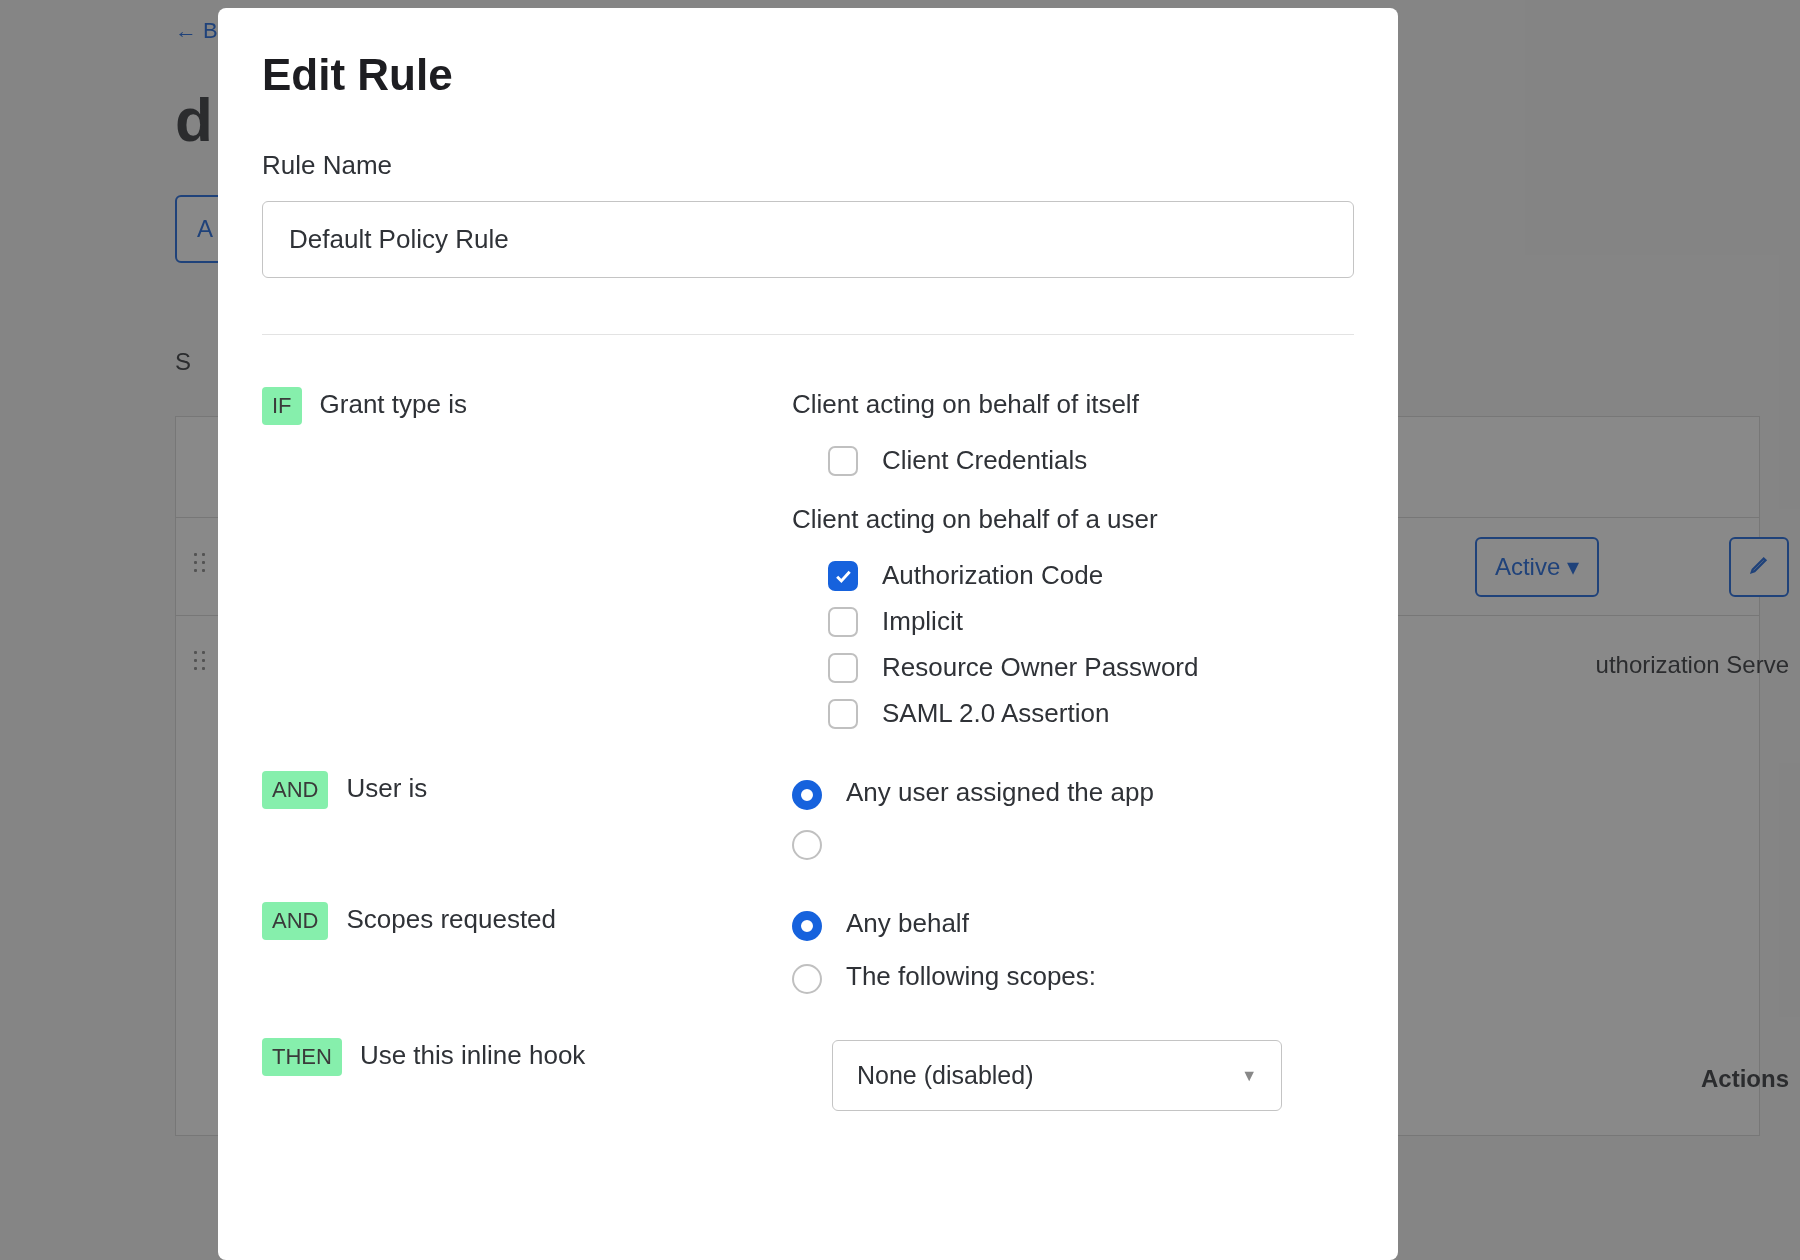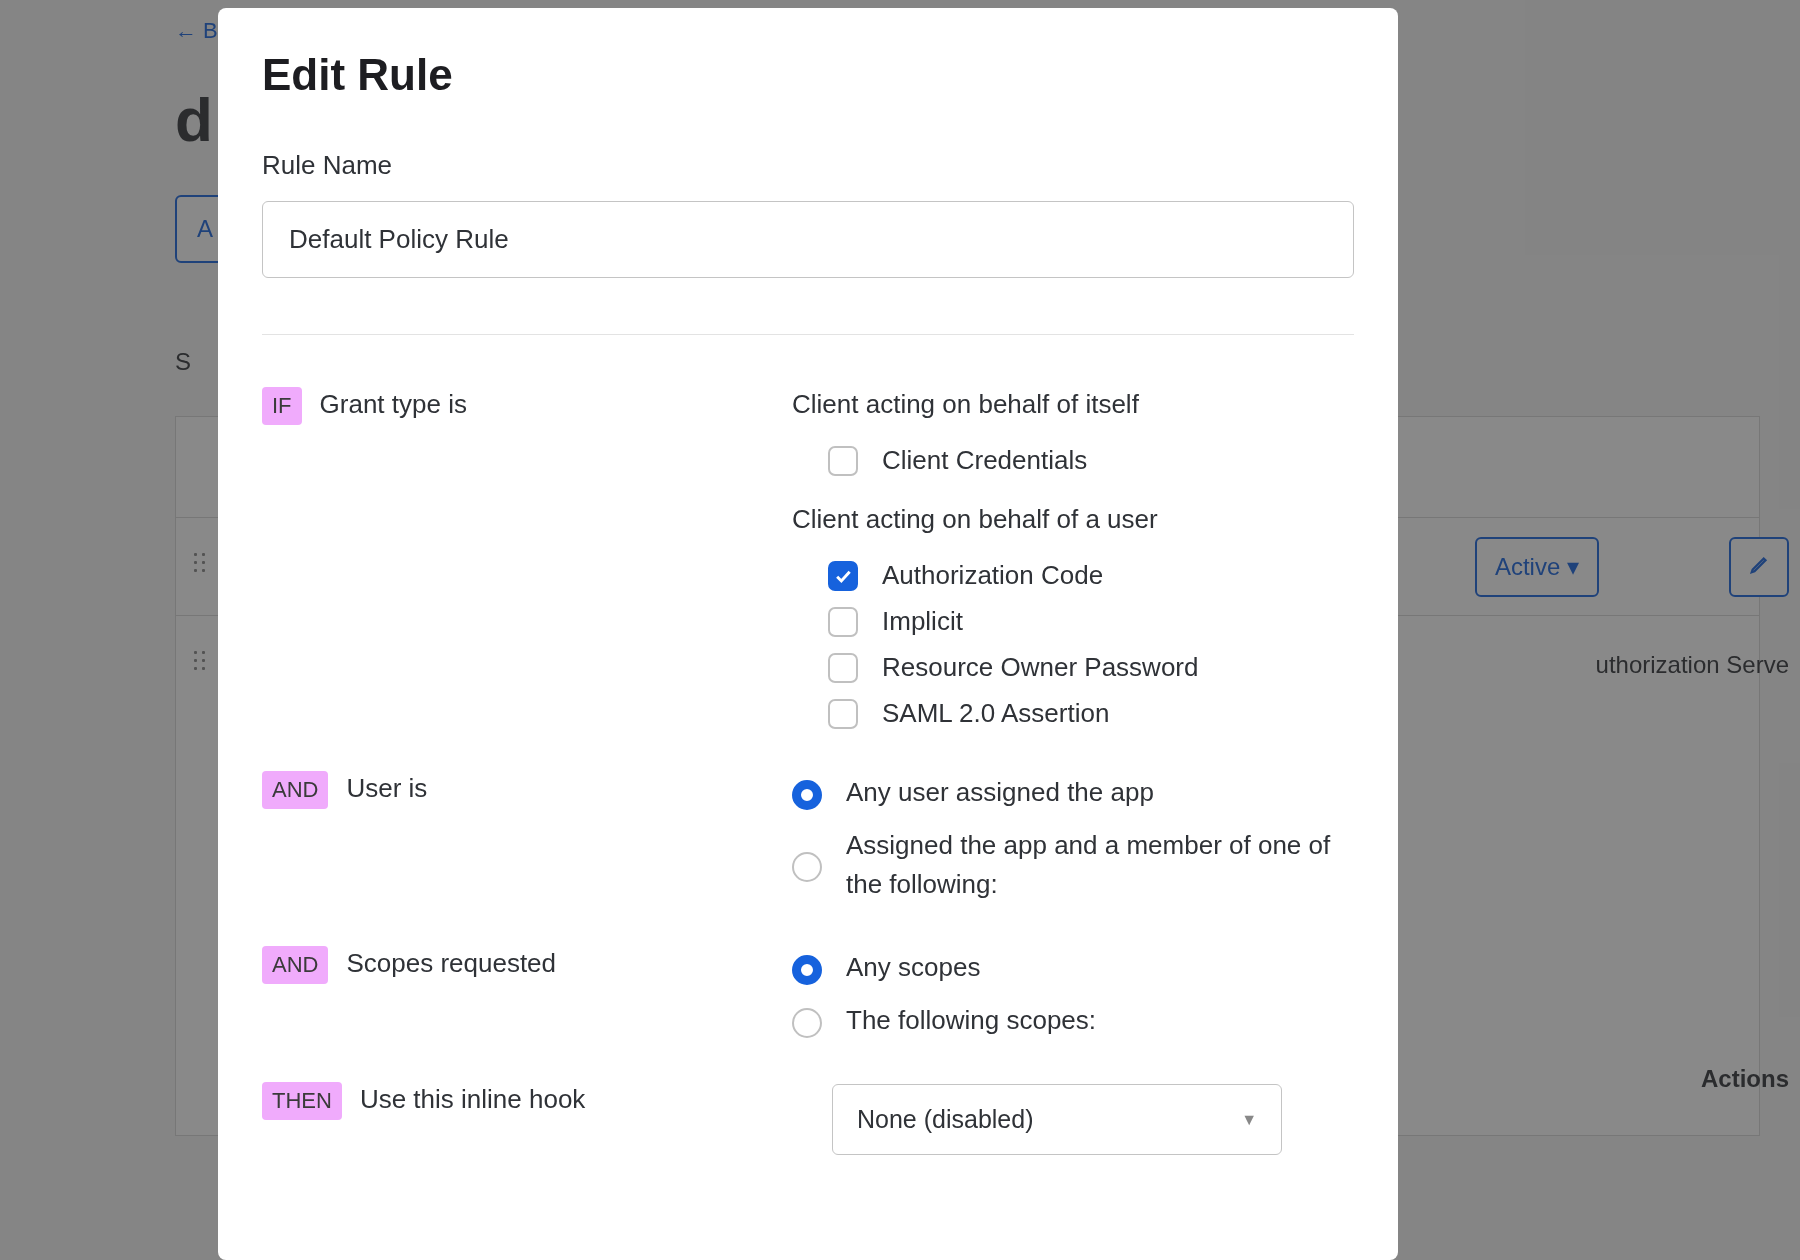--- a/index.html
+++ b/index.html
@@ -160,21 +160,21 @@
       align-items: flex-start;
     }
     .rule-section.tight { margin-top: 42px; }
     .rule-left {
       width: 530px;
       display: flex;
       align-items: flex-start;
       gap: 18px;
     }
     .badge {
-      background: #f0abfc;
+      background: #86efac;
       color: #3a3a3a;
       font-size: 22px;
       font-weight: 500;
       padding: 6px 10px;
       border-radius: 4px;
     }
     .rule-label {
       font-size: 26px;
       color: #2f3237;
       padding-top: 2px;
@@ -357,37 +357,36 @@
       <span class="rule-label">User is</span>
     </div>
     <div class="rule-right">
       <div class="radio-list">
         <div class="radio-row">
           <div class="radio selected"></div>
           <span class="option-label">Any user assigned the app</span>
         </div>
         <div class="radio-row">
           <div class="radio"></div>
-          <span class="option-label">Assigned the app and a member of one of the following:</span>
         </div>
       </div>
     </div>
   </div>
 
   
   <div class="rule-section tight">
     <div class="rule-left">
       <span class="badge">AND</span>
       <span class="rule-label">Scopes requested</span>
     </div>
     <div class="rule-right">
       <div class="radio-list">
         <div class="radio-row">
           <div class="radio selected"></div>
-          <span class="option-label">Any scopes</span>
+          <span class="option-label">Any behalf</span>
         </div>
         <div class="radio-row">
           <div class="radio"></div>
           <span class="option-label">The following scopes:</span>
         </div>
       </div>
     </div>
   </div>
 
   

